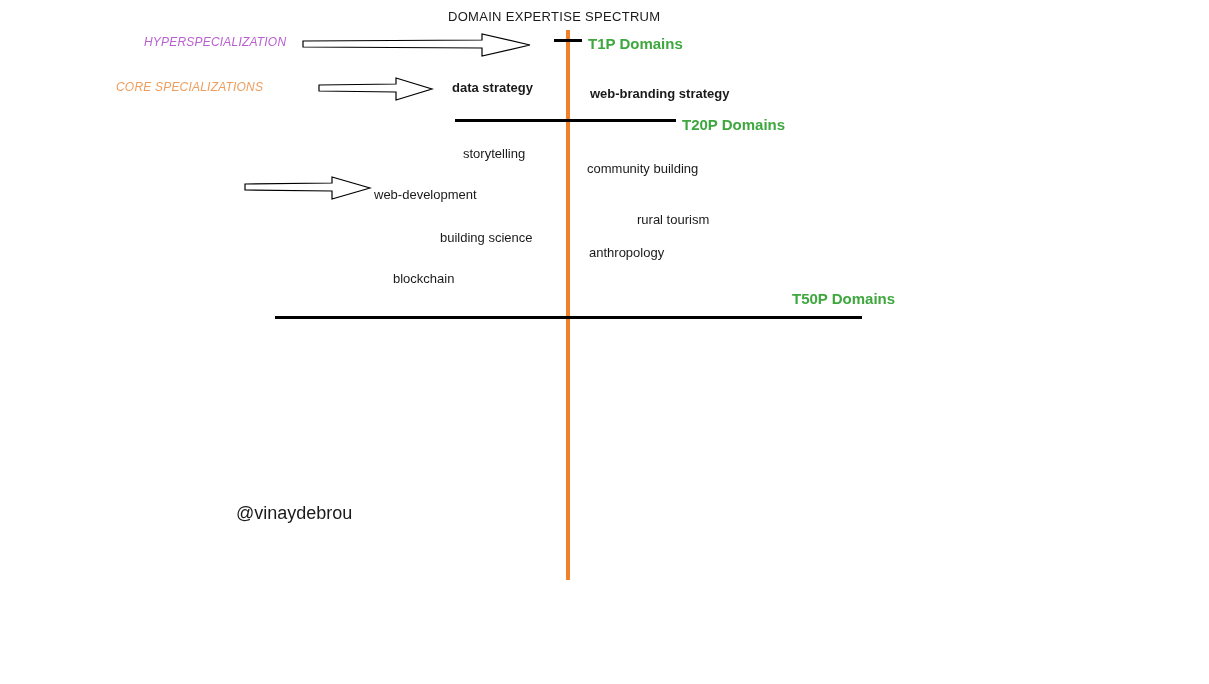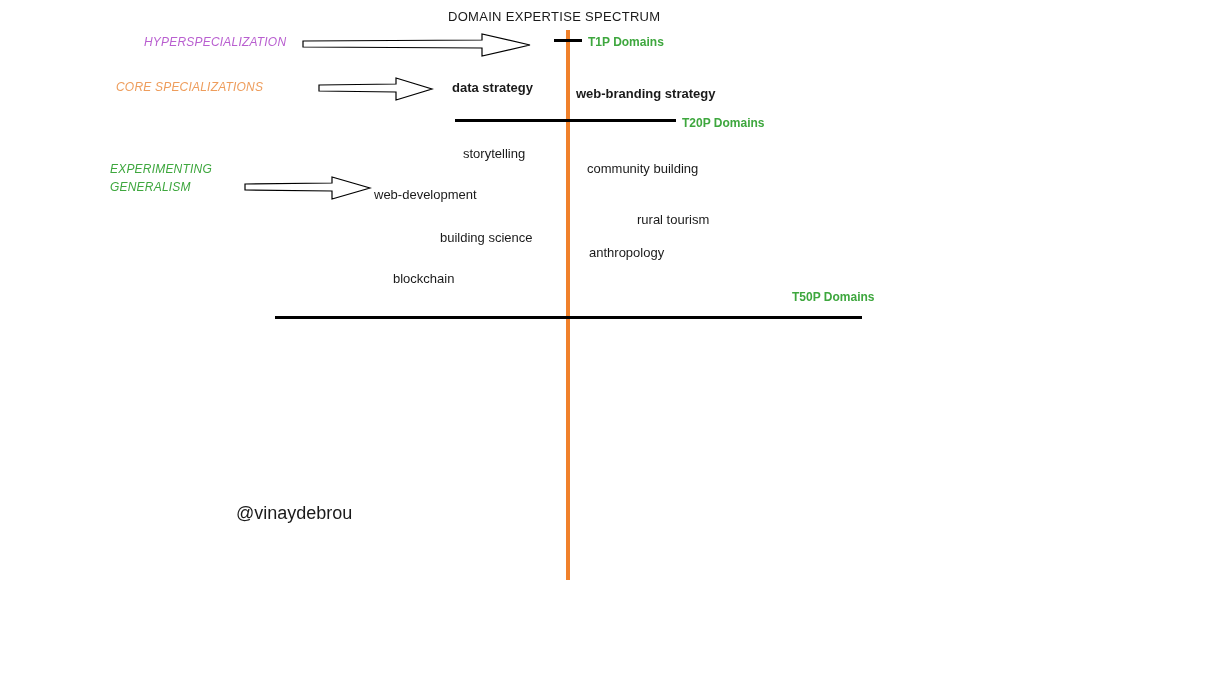--- a/index.html
+++ b/index.html
@@ -24,21 +24,21 @@
   }
   .side-label {
     font-style: italic;
     font-size: 12px;
     letter-spacing: 0.2px;
   }
   .side-label.purple { color: var(--hyperspecialization, #B95FD0); }
   .side-label.orange { color: var(--core-specializations, #EE9D5C); }
   .side-label.green  { color: var(--experimenting-generalism, #3EA73E); line-height: 18px; }
   .tier-label {
-    font-size: 12px;
+    font-size: 15px;
     font-weight: bold;
     color: var(--tier-labels, #3EA73E);
   }
   .domain {
     font-size: 13px;
     color: var(--text, #1a1a1a);
   }
   .domain.bold { font-weight: bold; }
   .axis-v {
     width: 4px;
@@ -64,24 +64,20 @@
 <body>
 
 <div class="canvas">
 
   <div class="abs title" style="left:448px; top:9px;">DOMAIN EXPERTISE SPECTRUM</div>
 
   <div class="abs side-label purple" style="left:122px; top:35px;margin-left:22px;">HYPERSPECIALIZATION</div>
 
   <div class="abs side-label orange" style="left:116px; top:80px;">CORE SPECIALIZATIONS</div>
 
-  <div class="abs side-label green" style="left:110px; top:160px;">
-    <span>EXPERIMENTING</span><br>
-    <span>GENERALISM</span>
-  </div>
 
   <svg class="arrow abs" style="left:302px; top:31px;" width="230" height="28" viewBox="0 0 230 28">
     <polygon points="1,10 180,9 180,3 228,14 180,25 180,17 1,16"></polygon>
   </svg>
 
   <svg class="arrow abs" style="left:318px; top:76px;" width="116" height="26" viewBox="0 0 116 26">
     <polygon points="1,9 78,8 78,2 114,13 78,24 78,16 1,15"></polygon>
   </svg>
 
   <svg class="arrow abs" style="left:244px; top:175px;" width="128" height="26" viewBox="0 0 128 26">
@@ -97,21 +93,21 @@
   <div class="abs hline" style="left:275px; top:316px; width:587px;"></div>
 
   <div class="abs tier-label" style="left:588px; top:35px;">T1P Domains</div>
 
   <div class="abs tier-label" style="left:682px; top:116px;">T20P Domains</div>
 
   <div class="abs tier-label" style="left:792px; top:290px;">T50P Domains</div>
 
   <div class="abs domain bold" style="left:452px; top:80px;text-align:right;">data strategy</div>
 
-  <div class="abs domain bold" style="left:576px; top:86px;">web-branding strategy</div>
+  <div class="abs domain bold" style="left:590px; top:86px;">web-branding strategy</div>
 
   <div class="abs domain" style="left:463px; top:146px;">storytelling</div>
 
   <div class="abs domain" style="left:587px; top:161px;">community building</div>
 
   <div class="abs domain" style="left:374px; top:187px;">web-development</div>
 
   <div class="abs domain" style="left:637px; top:212px;">rural tourism</div>
 
   <div class="abs domain" style="left:440px; top:230px;">building science</div>

